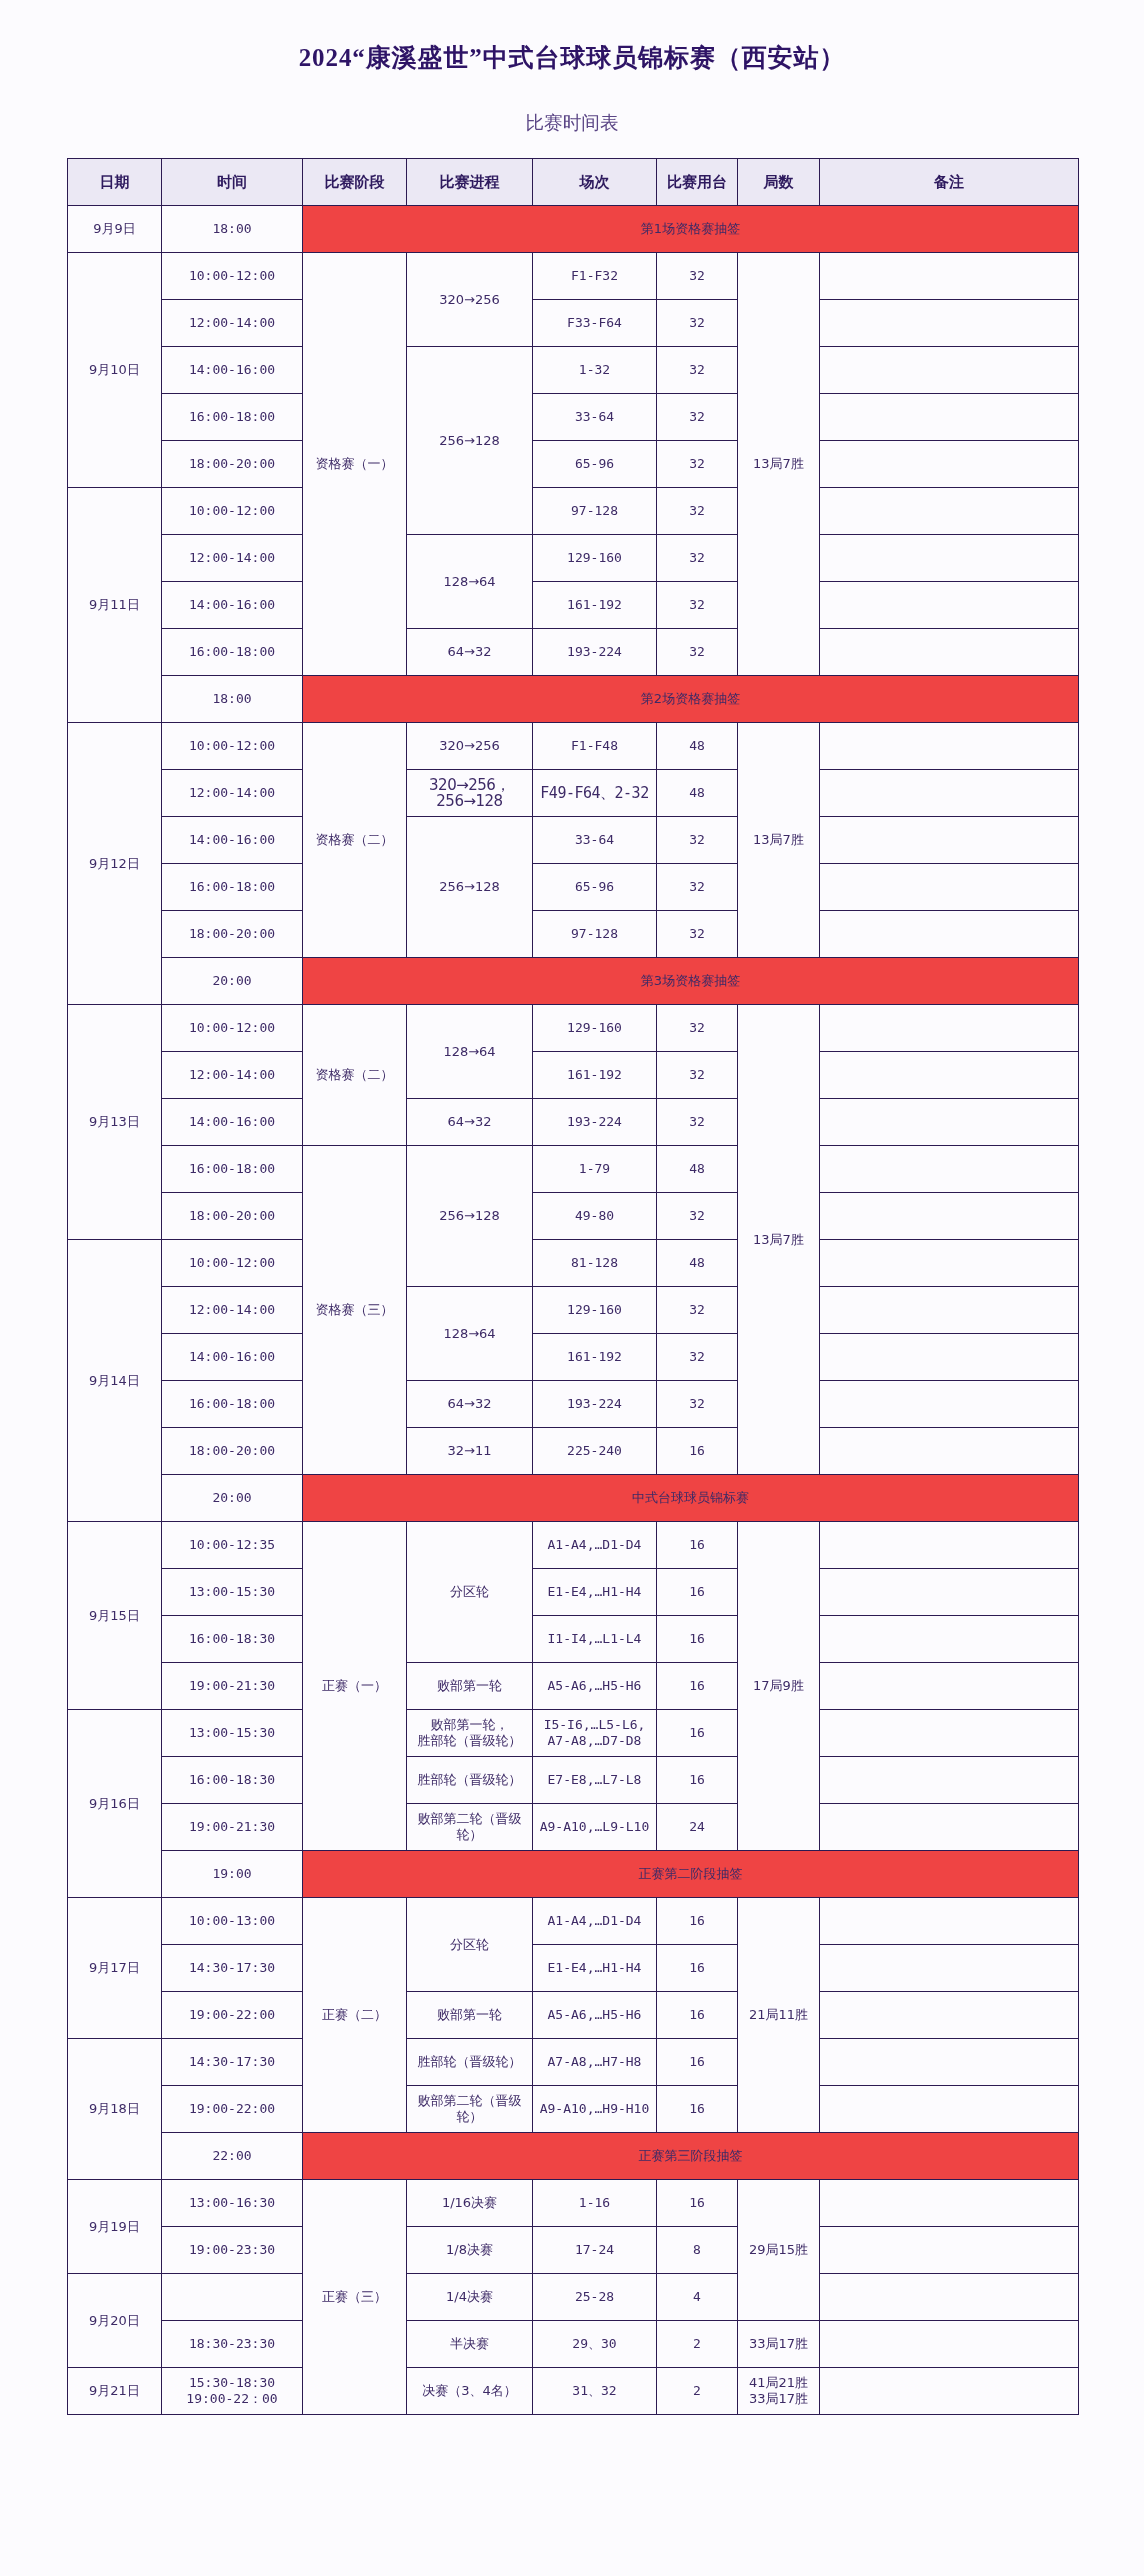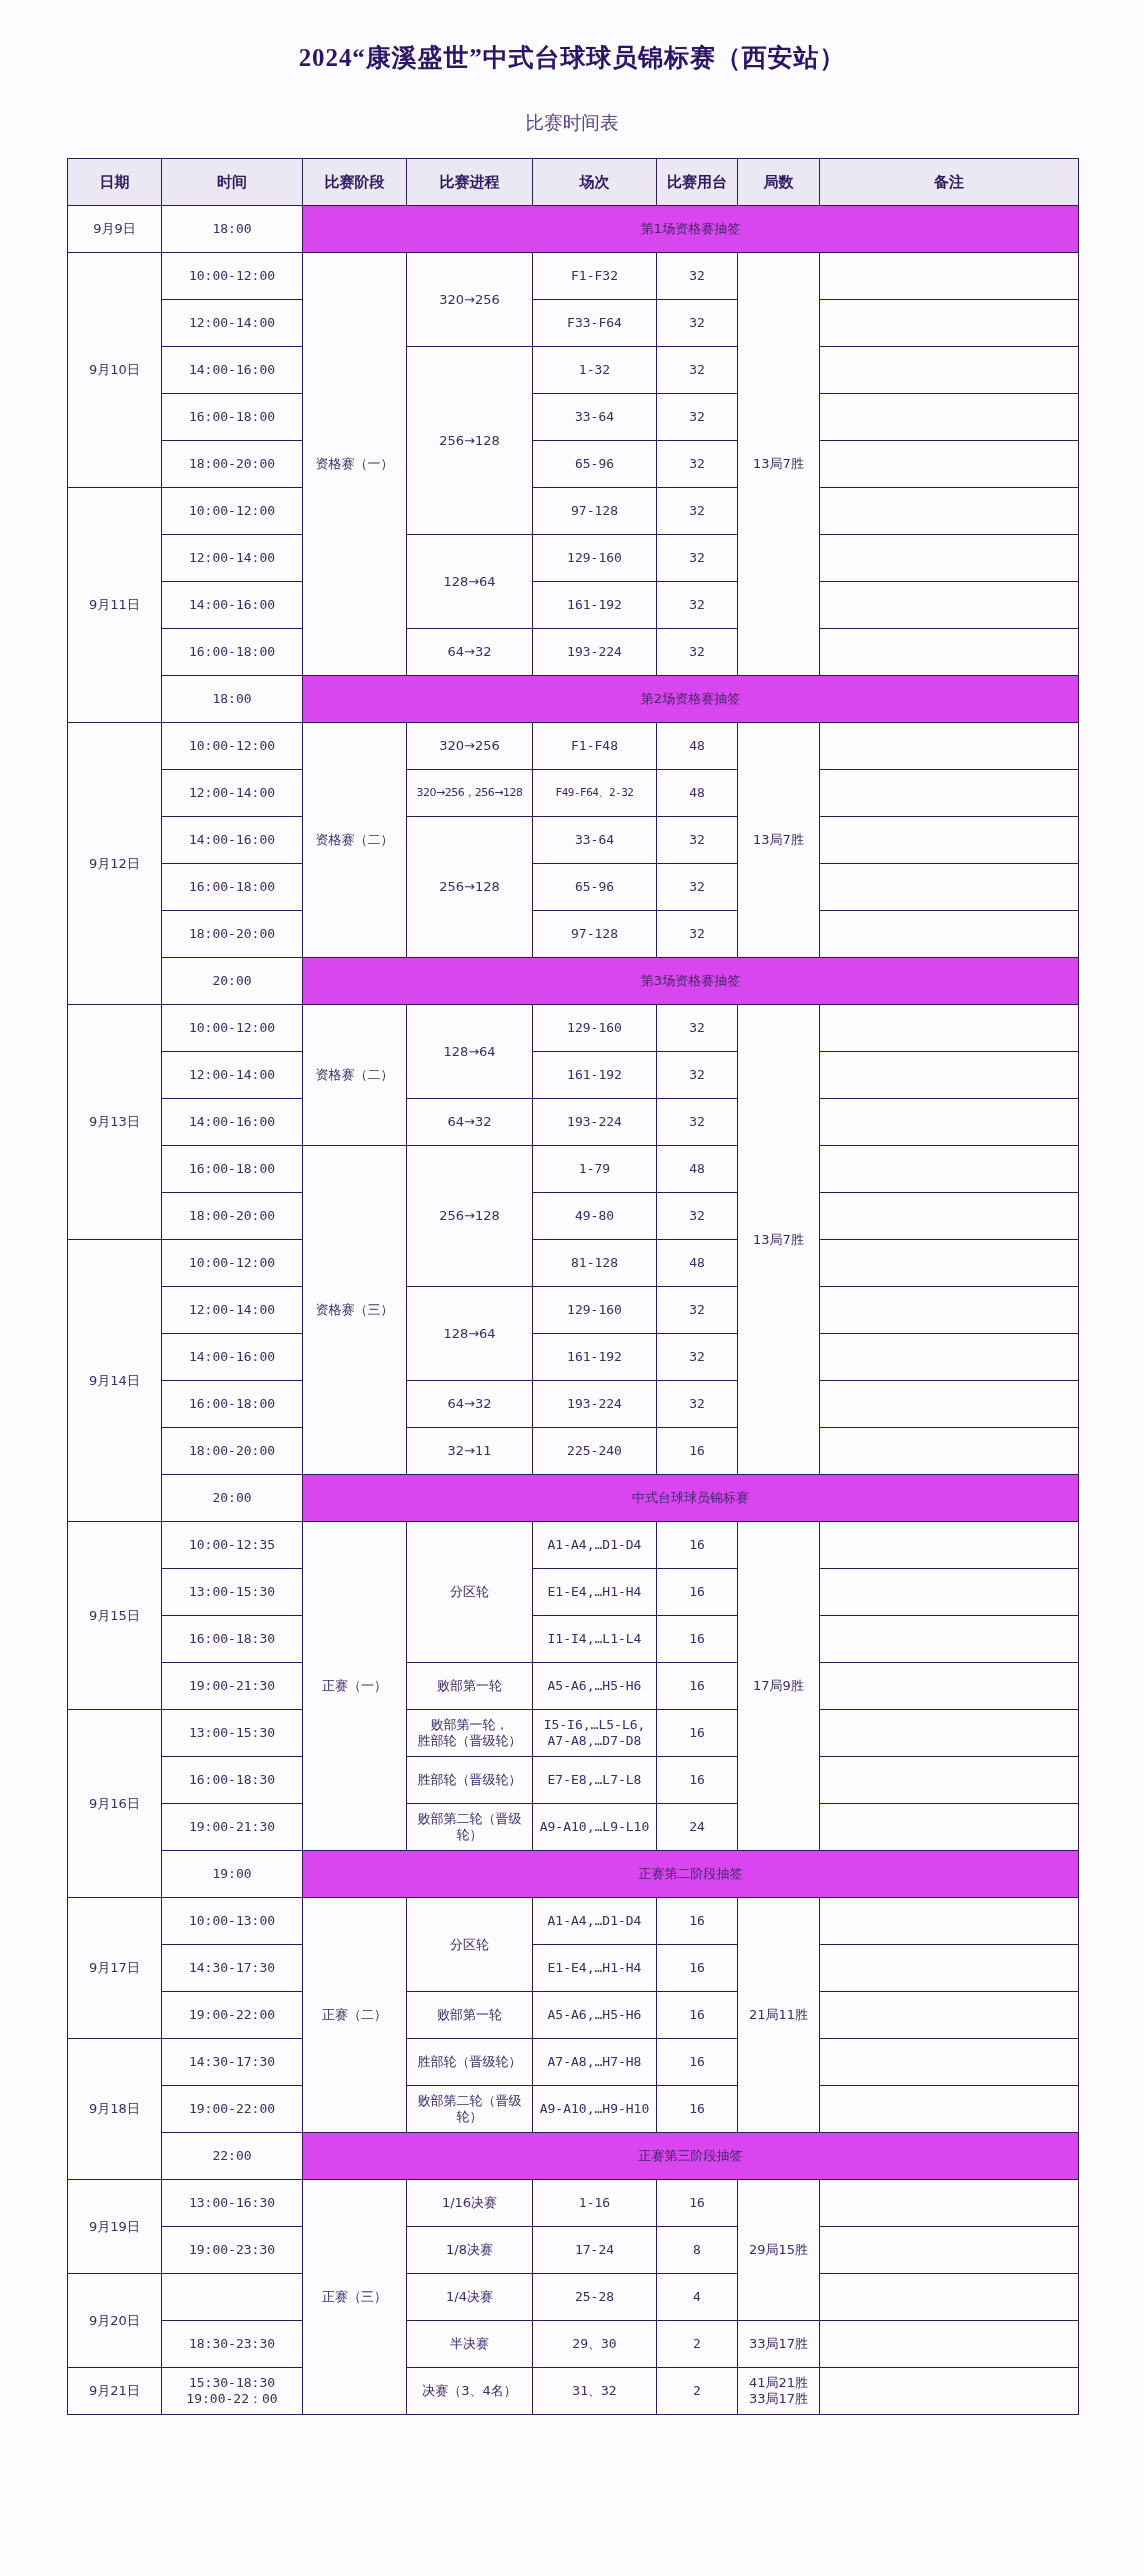--- a/index.html
+++ b/index.html
@@ -44,25 +44,25 @@
   table.sched th {
     background: #ebe8f4;
     font-family: "DejaVu Sans", "Liberation Sans", sans-serif;
     font-weight: bold; font-size: 15px; color: #2e1a5e;
   }
   table.sched td.cjk {
     font-family: "DejaVu Sans", "Liberation Sans", sans-serif;
     font-size: 13px;
   }
   table.sched td.draw {
-    background: #d946ef;
+    background: #ef4444;
     font-family: "DejaVu Sans", "Liberation Sans", sans-serif;
     font-size: 13px;
   }
-  table.sched td.small { font-size: 11px; letter-spacing: -0.5px; }
+  table.sched td.small { font-size: 15px; letter-spacing: -0.5px; }
   col.c-date { width: 94px; }
   col.c-time { width: 141px; }
   col.c-stage { width: 104px; }
   col.c-prog { width: 126px; }
   col.c-match { width: 124px; }
   col.c-tables { width: 81px; }
   col.c-games { width: 82px; }
   col.c-notes { width: 259px; }
 </style>
 </head>

